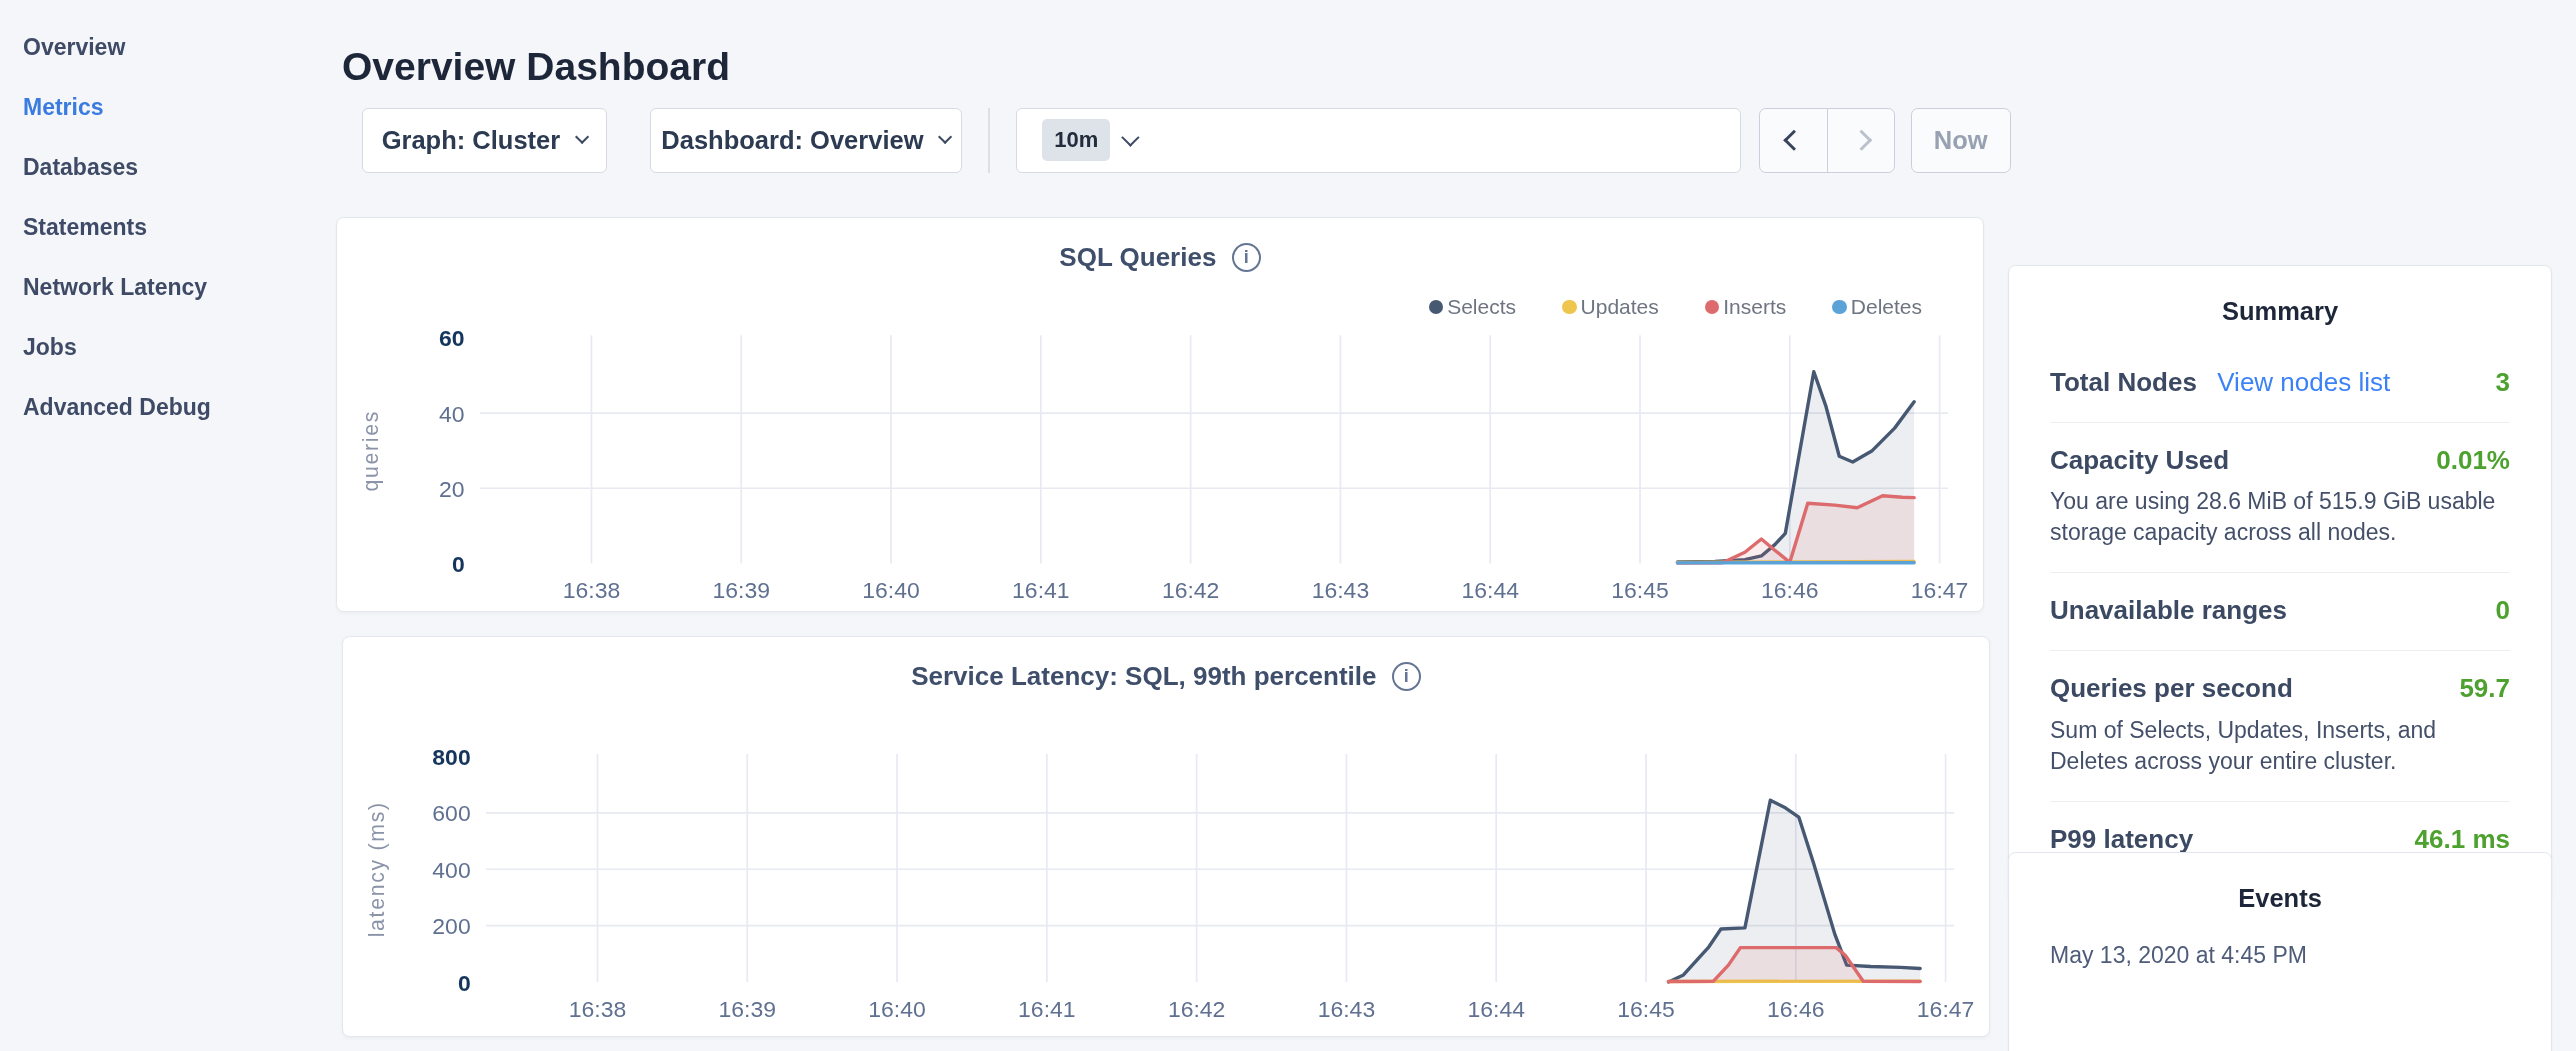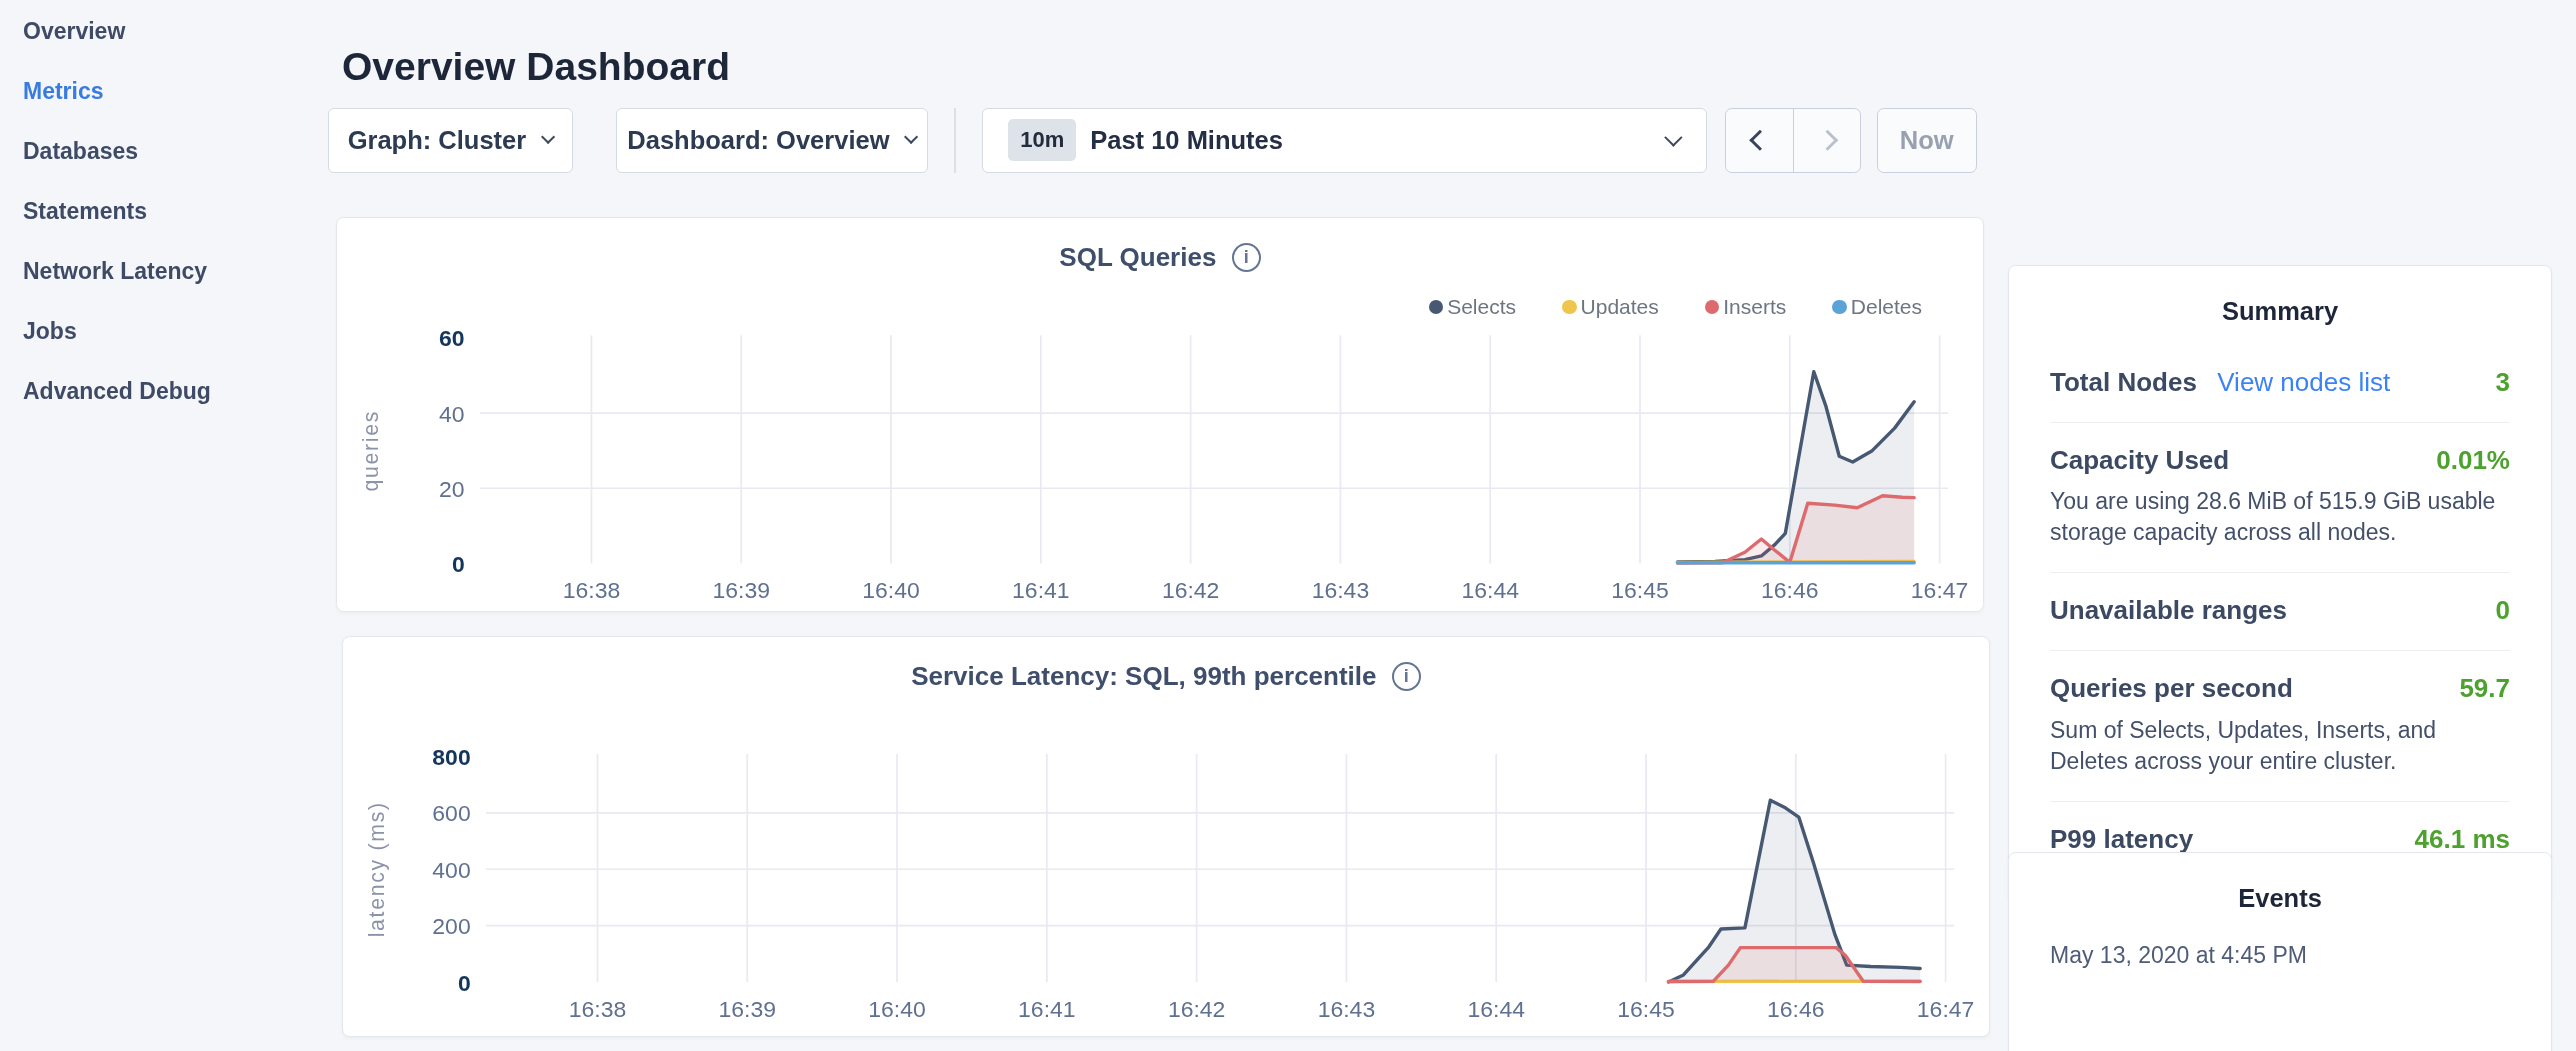--- a/index.html
+++ b/index.html
@@ -1,28 +1,28 @@
 <!DOCTYPE html>
 <html style="font-size:13.6px"><head>
 <meta charset="utf-8">
 <style>
   html,body{margin:0;padding:0;background:#f4f6f9;}
   *{box-sizing:border-box;}
   .page{position:relative;width:2576px;height:1051px;overflow:hidden;
         font-family:"Liberation Sans",sans-serif;color:#3c4962;background:#f4f6f9;}
 
   
-  .sidebar{position:absolute;left:0;top:0;width:342px;height:100%;padding-top:1px;}
+  .sidebar{position:absolute;left:0;top:0;width:342px;height:100%;padding-top:17px;}
   .side-item{height:60px;display:flex;align-items:center;padding-left:23px;
              font-size:23px;font-weight:600;color:#3e4a66;cursor:pointer;}
   .side-item.active{color:#3a7be0;}
 
   
   .page-title{position:absolute;left:342px;top:18.7px;font-size:39px;font-weight:600;color:#1e2739;}
-  .toolbar{position:absolute;left:328px;top:107px;height:66px;display:flex;align-items:center;}
+  .toolbar{position:absolute;left:362px;top:107px;height:66px;display:flex;align-items:center;text-align:center;}
   .btn{height:65px;background:#fff;border:1.7px solid #d5dae3;border-radius:6px;
        display:flex;align-items:center;justify-content:center;gap:17px;
        font-size:25.5px;font-weight:700;color:#2c3a52;cursor:pointer;}
   .dd-graph{width:245px;}
   .dd-dashboard{width:312px;margin-left:43px;}
   .vdivider{width:1.7px;height:65px;background:#dcdfe6;margin:0 26px;}
   .timesel{width:725px;height:65px;background:#fff;border:1.7px solid #d5dae3;border-radius:6px;
            display:flex;align-items:center;padding:0 25.5px;gap:14px;cursor:pointer;}
   .time-badge{background:#dee3ea;border-radius:5.1px;padding:7.7px 12px;
               font-size:22px;font-weight:700;color:#232c3d;}
@@ -103,21 +103,20 @@
       <span>Graph: Cluster</span>
       <span class="chev chev-down"></span>
     </div>
     <div class="btn dd-dashboard">
       <span>Dashboard: Overview</span>
       <span class="chev chev-down"></span>
     </div>
     <div class="vdivider"></div>
     <div class="timesel">
       <span class="time-badge">10m</span>
-      <span class="time-label">Past 10 Minutes</span>
       <span class="chev chev-down"></span>
     </div>
     <div class="pager">
       <div class="pager-btn">
         <span class="chev chev-left"></span>
       </div>
       <div class="pager-btn">
         <span class="chev chev-right"></span>
       </div>
     </div>

